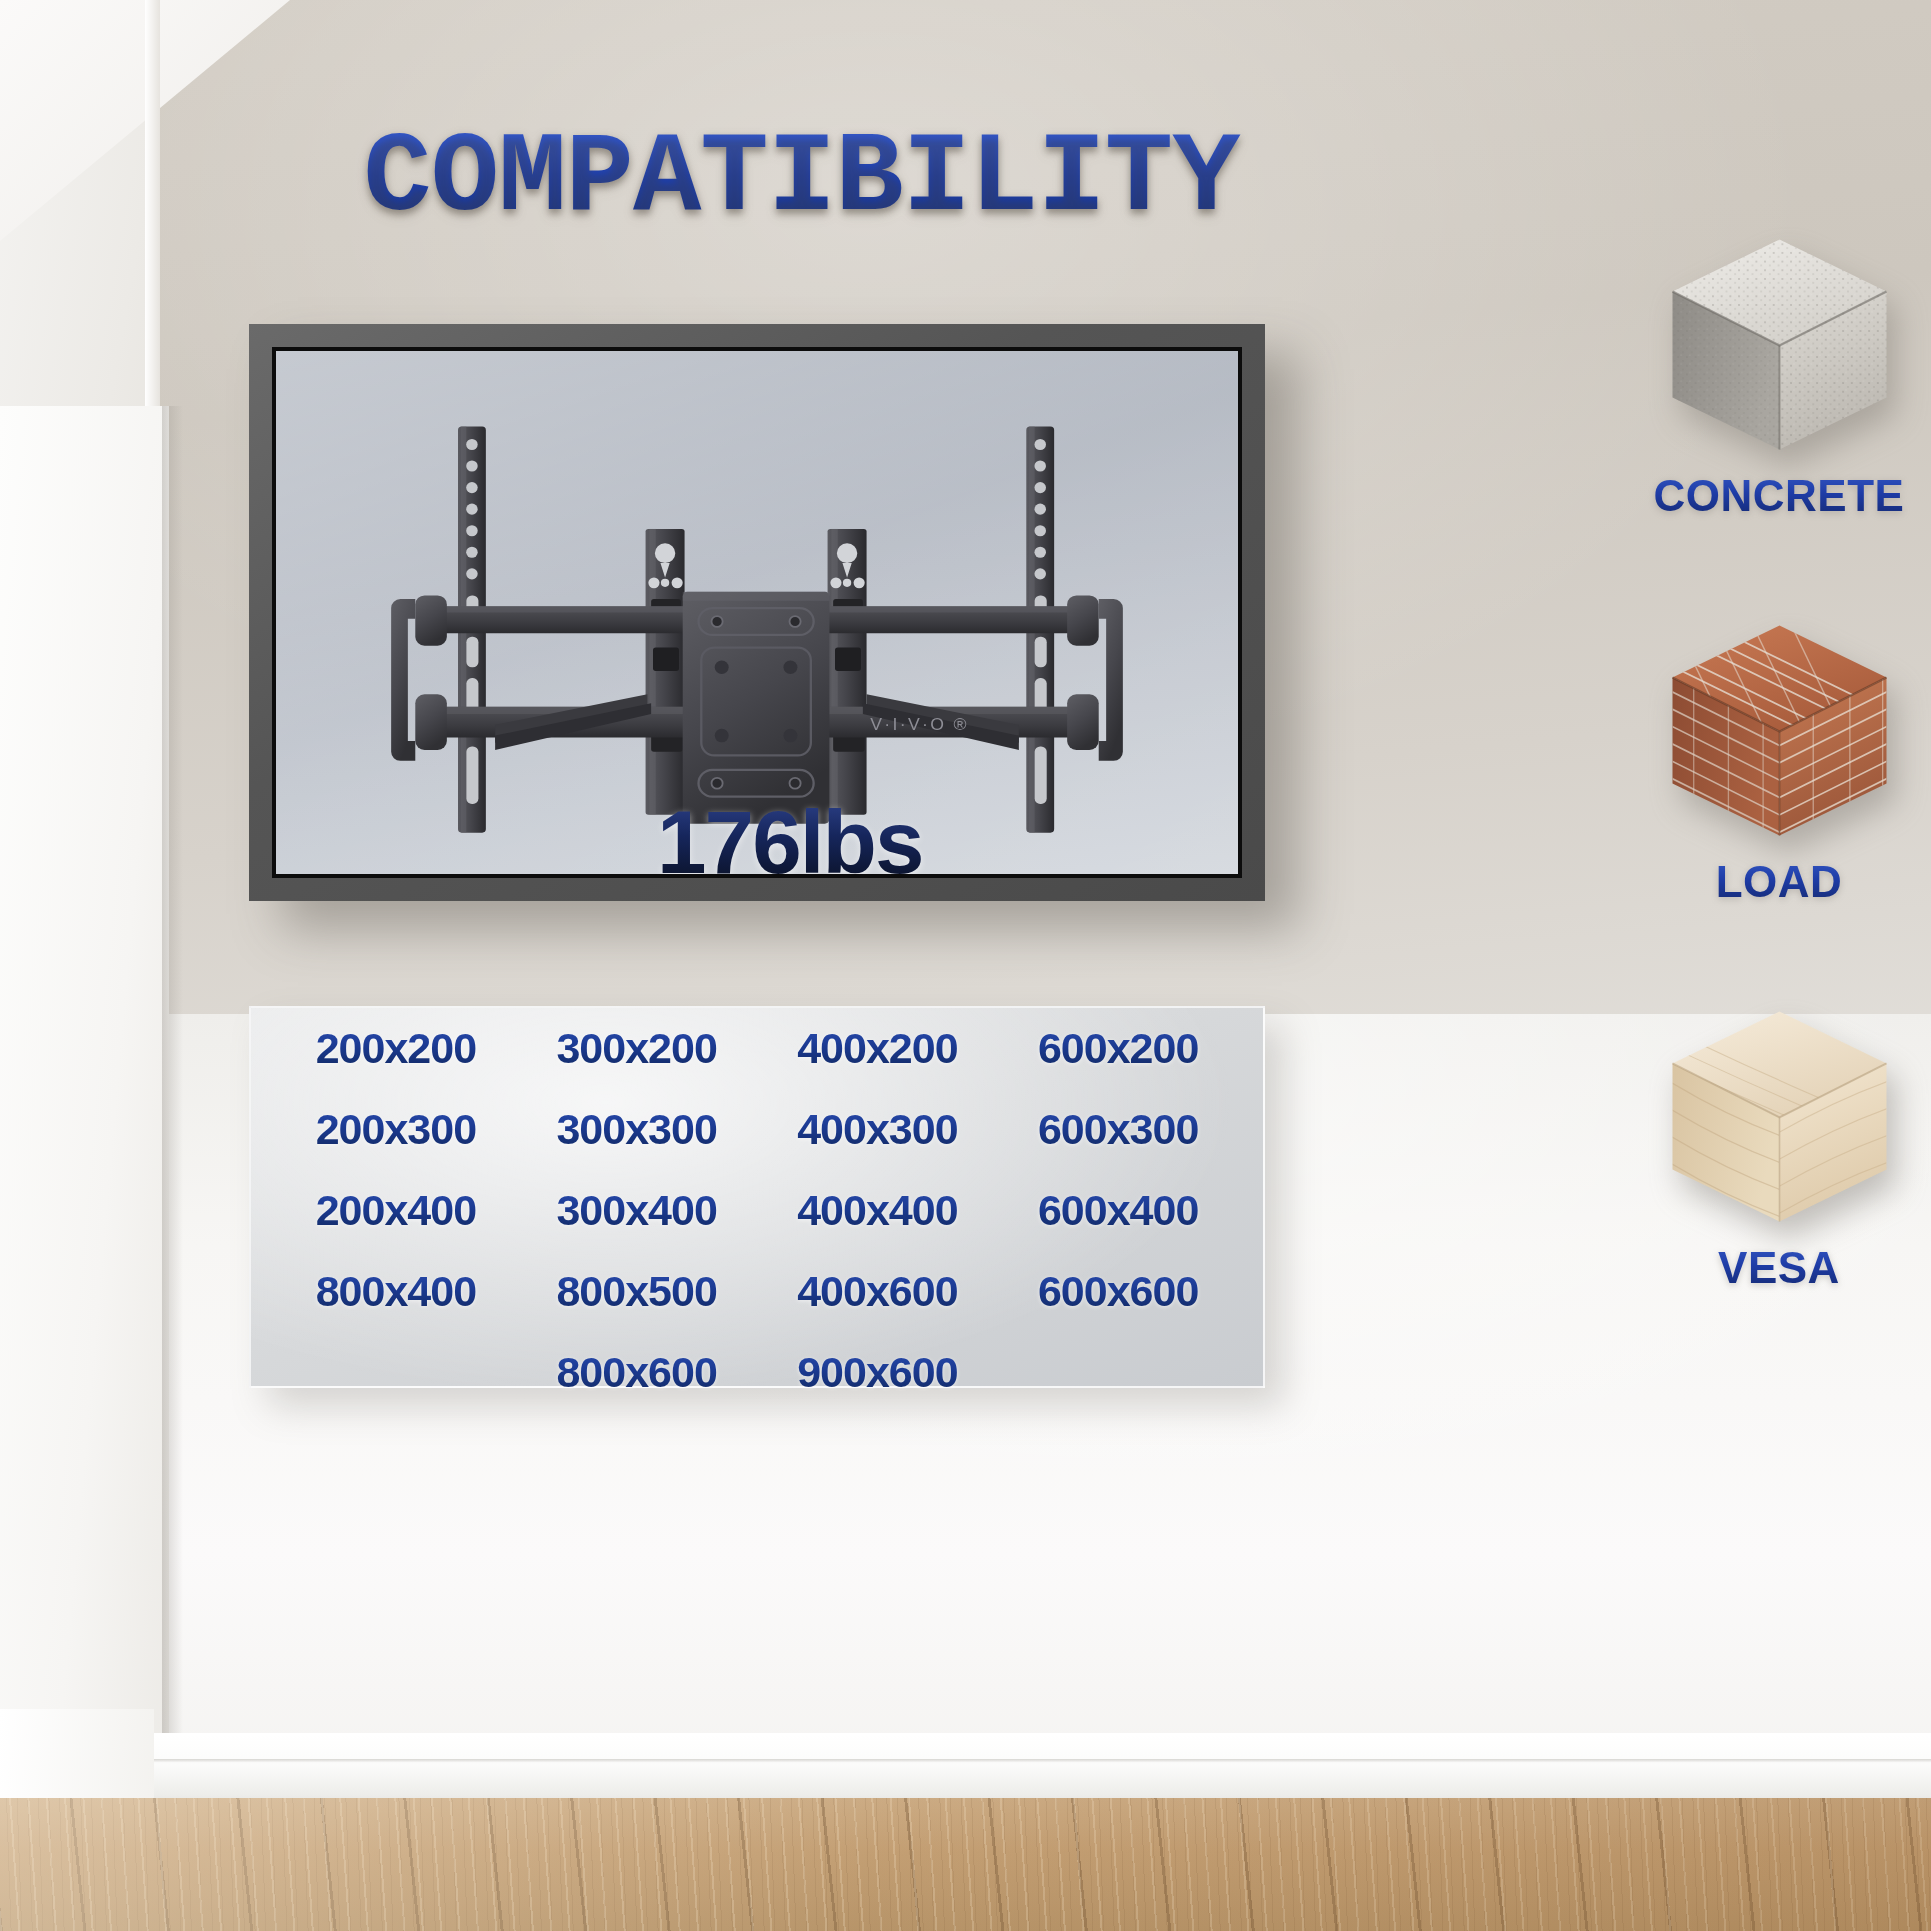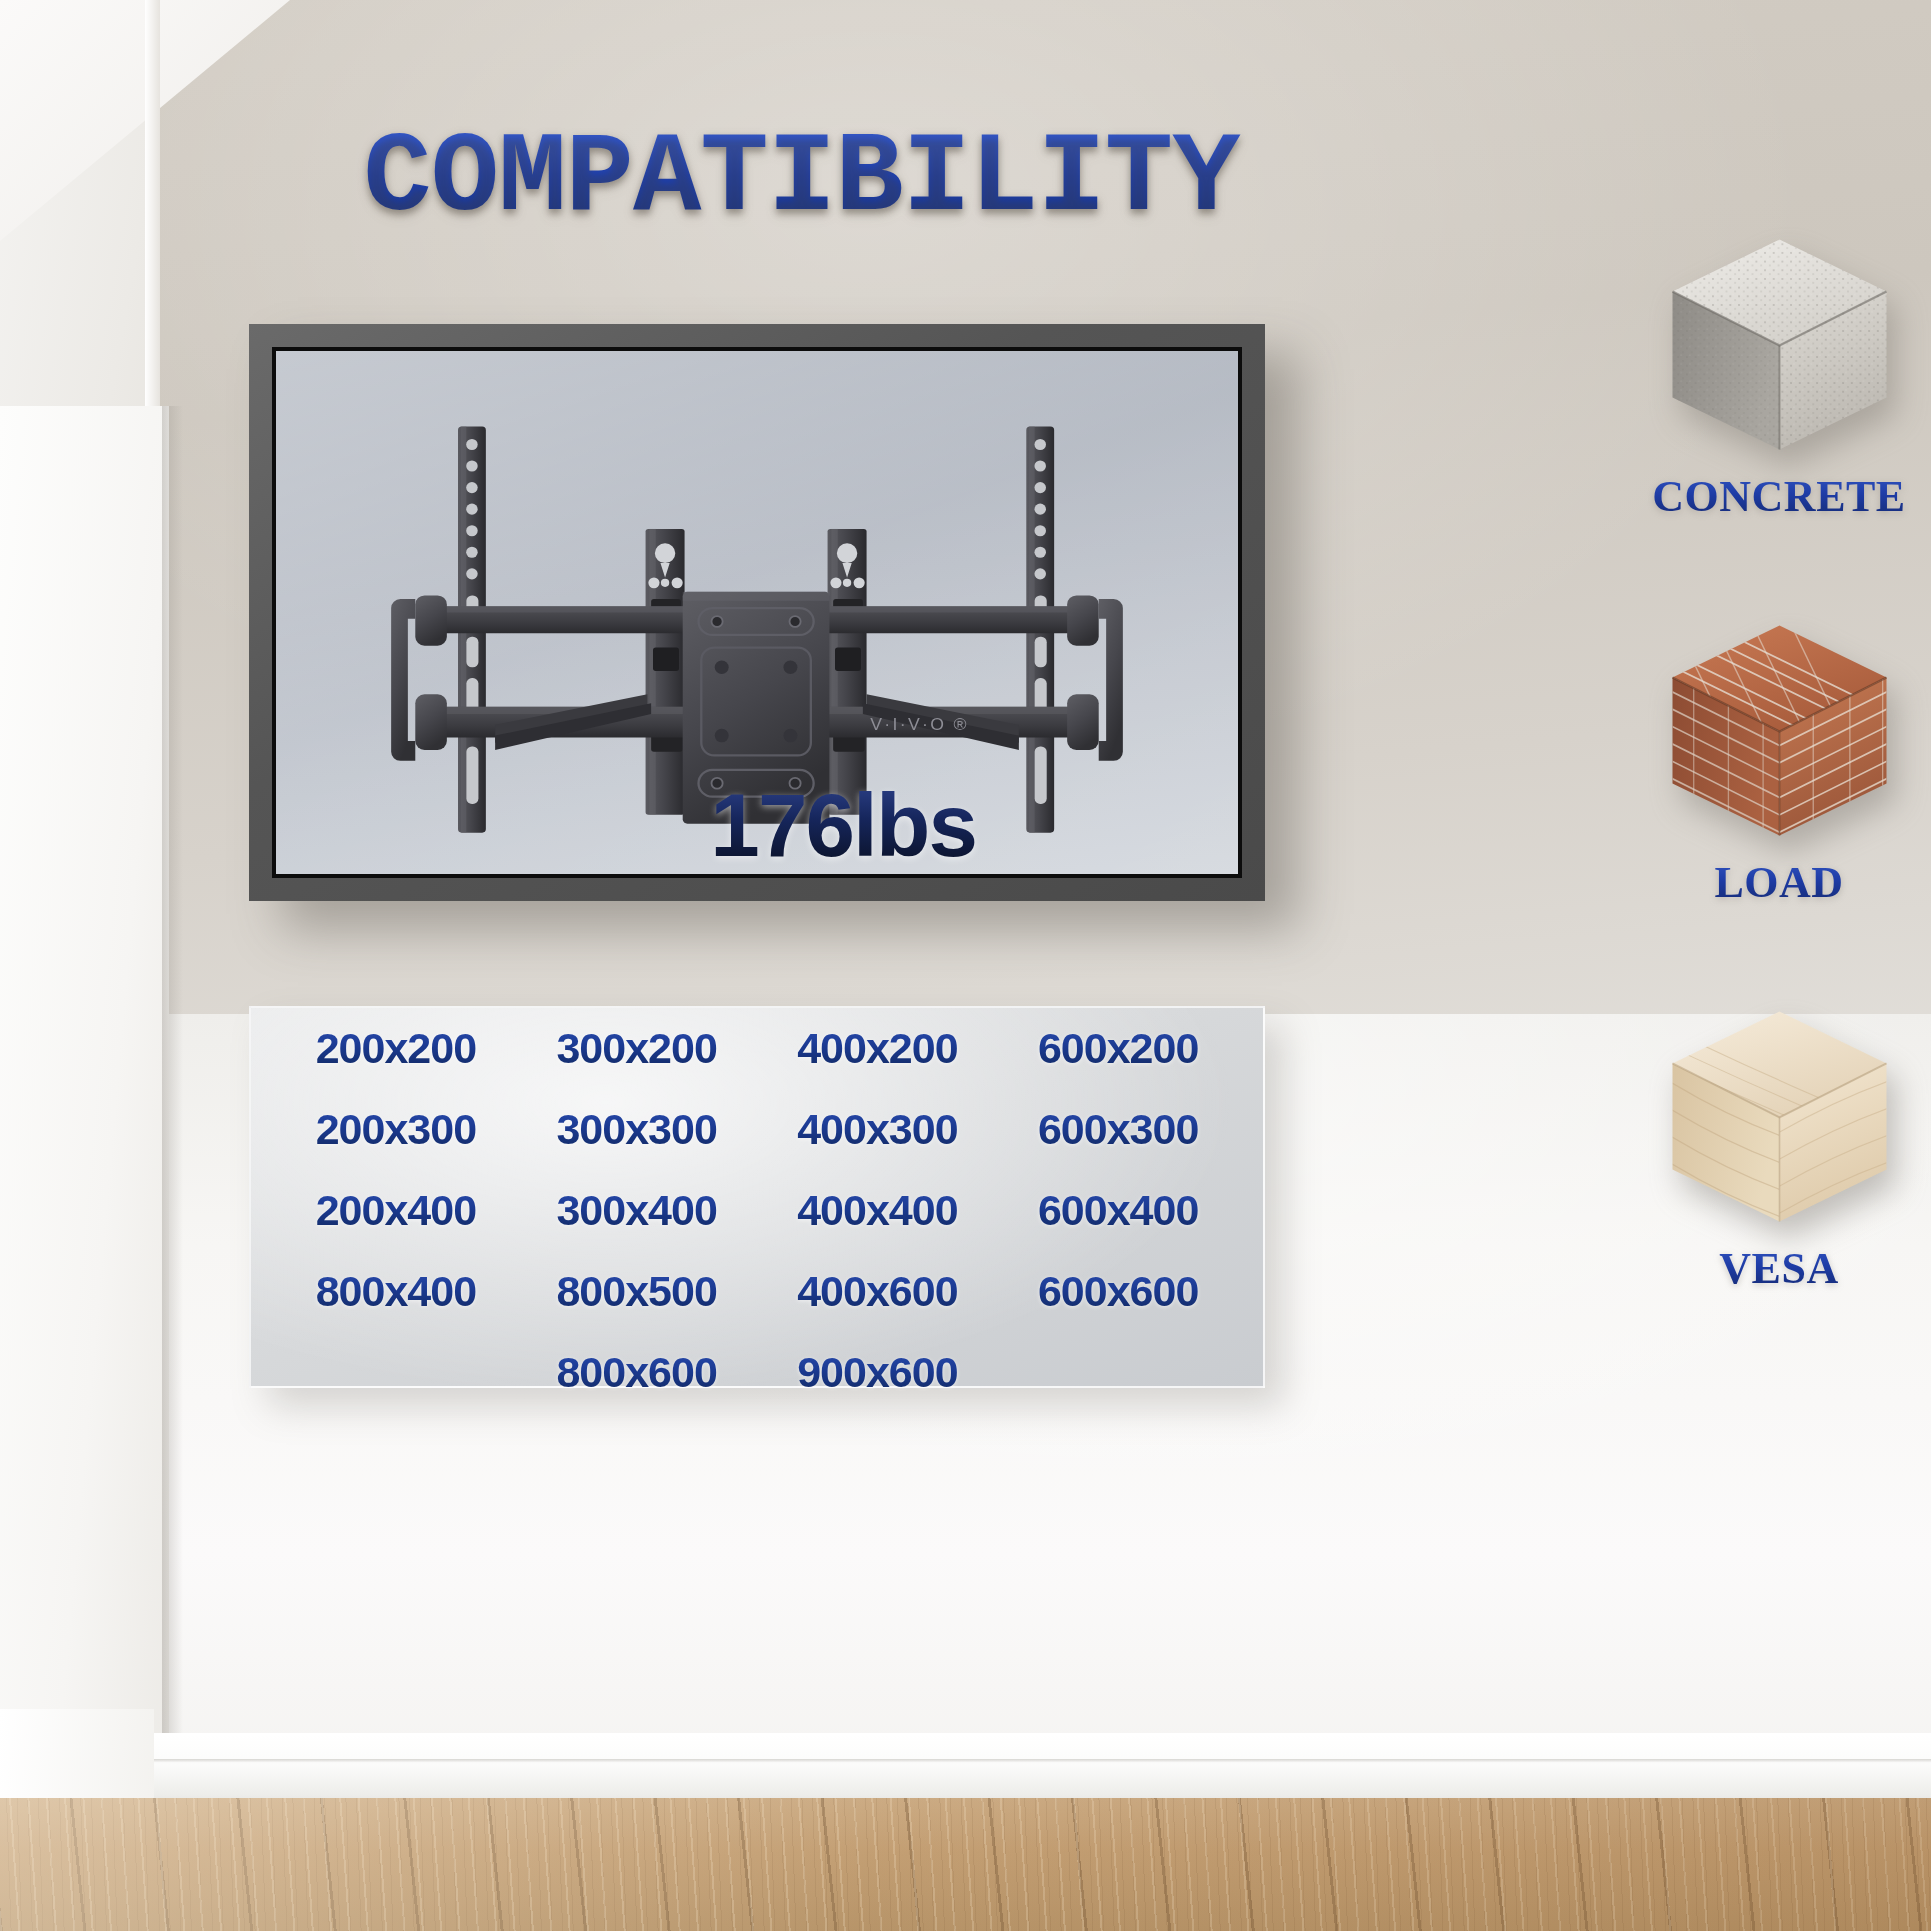--- a/index.html
+++ b/index.html
@@ -129,37 +129,37 @@
       linear-gradient(160deg, rgba(255,255,255,.30) 0%, rgba(255,255,255,.05) 45%, rgba(255,255,255,.22) 100%),
       linear-gradient(175deg,#adb3bd 0%,#b9bec7 45%,#ccd1d8 100%);
     position:relative; overflow:hidden;
   }
 
   
   .mount { position:absolute; left:0; top:0; width:100%; height:100%; }
 
   
   .load-wrap {
-    position:absolute; left:381px; top:432px; width:319px; text-align:right;
+    position:absolute; left:381px; top:449px; width:319px; text-align:left;
   }
   .load-num {
     font-size:89px; font-weight:bold; line-height:.95; letter-spacing:-1.9px;
     background:linear-gradient(180deg,#2b3f86 0%,#16265c 42%,#0a1126 100%);
     -webkit-background-clip:text; background-clip:text;
     -webkit-text-fill-color:transparent;
     filter:drop-shadow(0 2.9px 3.9px rgba(255,255,255,.55));
   }
   .load-sub {
     font-size:44px; font-weight:bold; letter-spacing:-0.5px; color:#0a0a0a;
     margin-top:3.9px;
     filter:drop-shadow(0 1.9px 2.9px rgba(255,255,255,.5));
   }
 
   
-  .mat { position:absolute; width:290px; text-align:center;font-family:Liberation Serif, serif; }
+  .mat { position:absolute; width:290px; text-align:center; }
   .mat-cube { width:241px; height:241px; margin:0 auto; position:relative; }
   .mat-cube svg { width:100%; height:100%; display:block;
     filter:drop-shadow(9.7px 17.4px 15.4px rgba(120,115,108,.42)); }
   .mat-label {
     margin-top:5.8px;
     font-size:44px; font-weight:bold; letter-spacing:0.5px;
     background:linear-gradient(180deg,#3457c4 0%,#1e3ca6 45%,#14286d 100%);
     -webkit-background-clip:text; background-clip:text;
     -webkit-text-fill-color:transparent;
     filter:drop-shadow(0 2.9px 3.9px rgba(120,115,108,.35));

